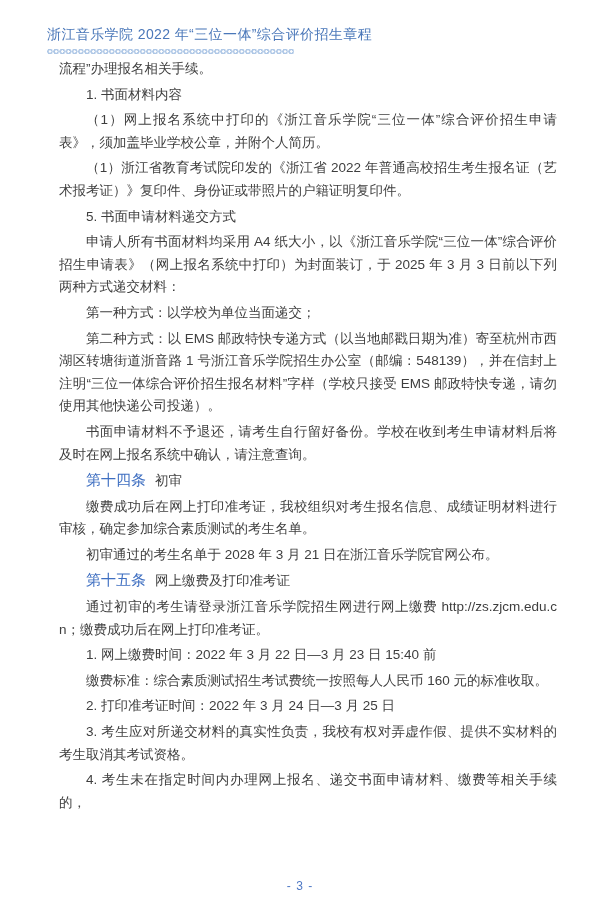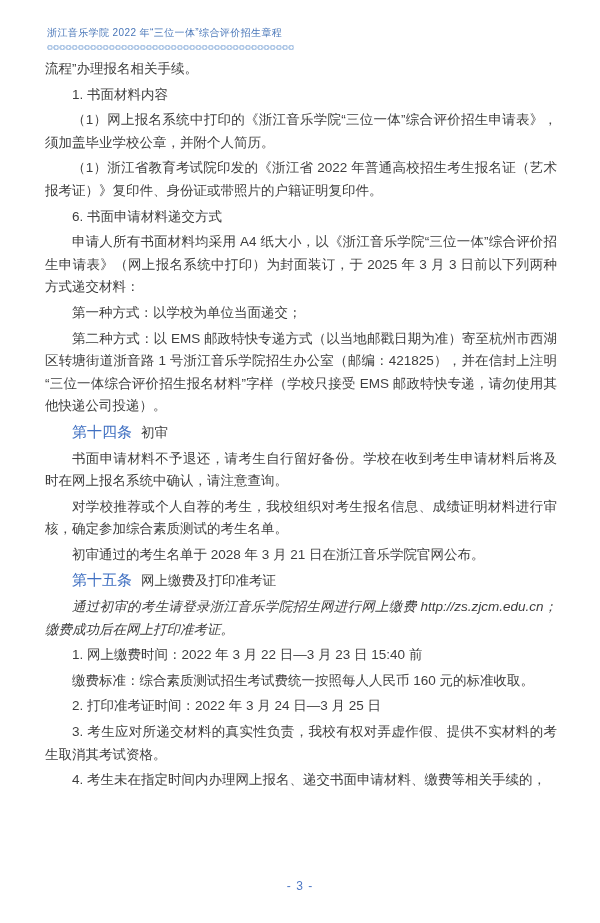--- a/index.html
+++ b/index.html
@@ -9,21 +9,21 @@
     font-family: "Liberation Sans", "DejaVu Sans", sans-serif;
   }
   .page {
     position: relative;
     width: 600px; height: 923px;
     background: var(--background, #ffffff);
     overflow: hidden;
   }
   .doc-header { position: absolute; top: 26px; left: 47px; }
   .doc-header-title {
-    font-size: 10px;
+    font-size: 14px;
     color: var(--header-title, #4a77b9);
     letter-spacing: 0.4px;
     white-space: nowrap;
   }
   .doc-header-chain {
     margin-top: 4px;
     width: 247px; height: 7px;
     background-image: radial-gradient(circle at 3px 3.5px,
       rgba(255,255,255,0) 1.1px,
       var(--divider, #aec7e6) 1.4px,
@@ -33,23 +33,23 @@
     background-repeat: repeat-x;
   }
   .doc-body {
     position: absolute;
     top: 58px; left: 45px; width: 512px;
     font-size: 13.5px;
     line-height: 22.6px;
     color: var(--text, #3e3e3e);
     text-align: justify;
   }
-  .para { margin: 0 0 3px 0; text-indent: 2em; }
+  .para { margin: 0 0 3px 14px; text-indent: 2em; }
   .para.no-indent { text-indent: 0; }
-  .para.break-url { word-break: break-all; font-style: italic; }
+  .para.break-url { word-break: break-all; }
   .para.heading { }
   .article-label {
     color: var(--accent, #3f6fc1);
     font-size: 15px;
     margin-right: 9px;
   }
   .article-title { }
   .doc-footer {
     position: absolute;
     top: 879px; left: 0; width: 100%;
@@ -67,29 +67,29 @@
   <div class="doc-header">
     <div class="doc-header-title">浙江音乐学院 2022 年“三位一体”综合评价招生章程</div>
     <div class="doc-header-chain"></div>
   </div>
 
   <div class="doc-body">
     <p class="para no-indent">流程”办理报名相关手续。</p>
     <p class="para">1. 书面材料内容</p>
     <p class="para">（1）网上报名系统中打印的《浙江音乐学院“三位一体”综合评价招生申请表》，须加盖毕业学校公章，并附个人简历。</p>
     <p class="para">（1）浙江省教育考试院印发的《浙江省 2022 年普通高校招生考生报名证（艺术报考证）》复印件、身份证或带照片的户籍证明复印件。</p>
-    <p class="para">6. 书面申请材料递交方式</p>
+    <p class="para">5. 书面申请材料递交方式</p>
     <p class="para">申请人所有书面材料均采用 A4 纸大小，以《浙江音乐学院“三位一体”综合评价招生申请表》（网上报名系统中打印）为封面装订，于 2025 年 3 月 3 日前以下列两种方式递交材料：</p>
     <p class="para">第一种方式：以学校为单位当面递交；</p>
-    <p class="para">第二种方式：以 EMS 邮政特快专递方式（以当地邮戳日期为准）寄至杭州市西湖区转塘街道浙音路 1 号浙江音乐学院招生办公室（邮编：421825），并在信封上注明“三位一体综合评价招生报名材料”字样（学校只接受 EMS 邮政特快专递，请勿使用其他快递公司投递）。</p>
+    <p class="para">第二种方式：以 EMS 邮政特快专递方式（以当地邮戳日期为准）寄至杭州市西湖区转塘街道浙音路 1 号浙江音乐学院招生办公室（邮编：548139），并在信封上注明“三位一体综合评价招生报名材料”字样（学校只接受 EMS 邮政特快专递，请勿使用其他快递公司投递）。</p>
+    <p class="para">书面申请材料不予退还，请考生自行留好备份。学校在收到考生申请材料后将及时在网上报名系统中确认，请注意查询。</p>
     <p class="para heading">
       <span class="article-label">第十四条</span><span class="article-title">初审</span>
     </p>
-    <p class="para">书面申请材料不予退还，请考生自行留好备份。学校在收到考生申请材料后将及时在网上报名系统中确认，请注意查询。</p>
-    <p class="para">对学校推荐或个人自荐的考生，我校组织对考生报名信息、成绩证明材料进行审核，确定参加综合素质测试的考生名单。</p>
+    <p class="para">缴费成功后在网上打印准考证，我校组织对考生报名信息、成绩证明材料进行审核，确定参加综合素质测试的考生名单。</p>
     <p class="para">初审通过的考生名单于 2028 年 3 月 21 日在浙江音乐学院官网公布。</p>
     <p class="para heading">
       <span class="article-label">第十五条</span><span class="article-title">网上缴费及打印准考证</span>
     </p>
     <p class="para break-url">通过初审的考生请登录浙江音乐学院招生网进行网上缴费 http://zs.zjcm.edu.cn；缴费成功后在网上打印准考证。</p>
     <p class="para">1. 网上缴费时间：2022 年 3 月 22 日—3 月 23 日 15:40 前</p>
     <p class="para">缴费标准：综合素质测试招生考试费统一按照每人人民币 160 元的标准收取。</p>
     <p class="para">2. 打印准考证时间：2022 年 3 月 24 日—3 月 25 日</p>
     <p class="para">3. 考生应对所递交材料的真实性负责，我校有权对弄虚作假、提供不实材料的考生取消其考试资格。</p>
     <p class="para">4. 考生未在指定时间内办理网上报名、递交书面申请材料、缴费等相关手续的，</p>

